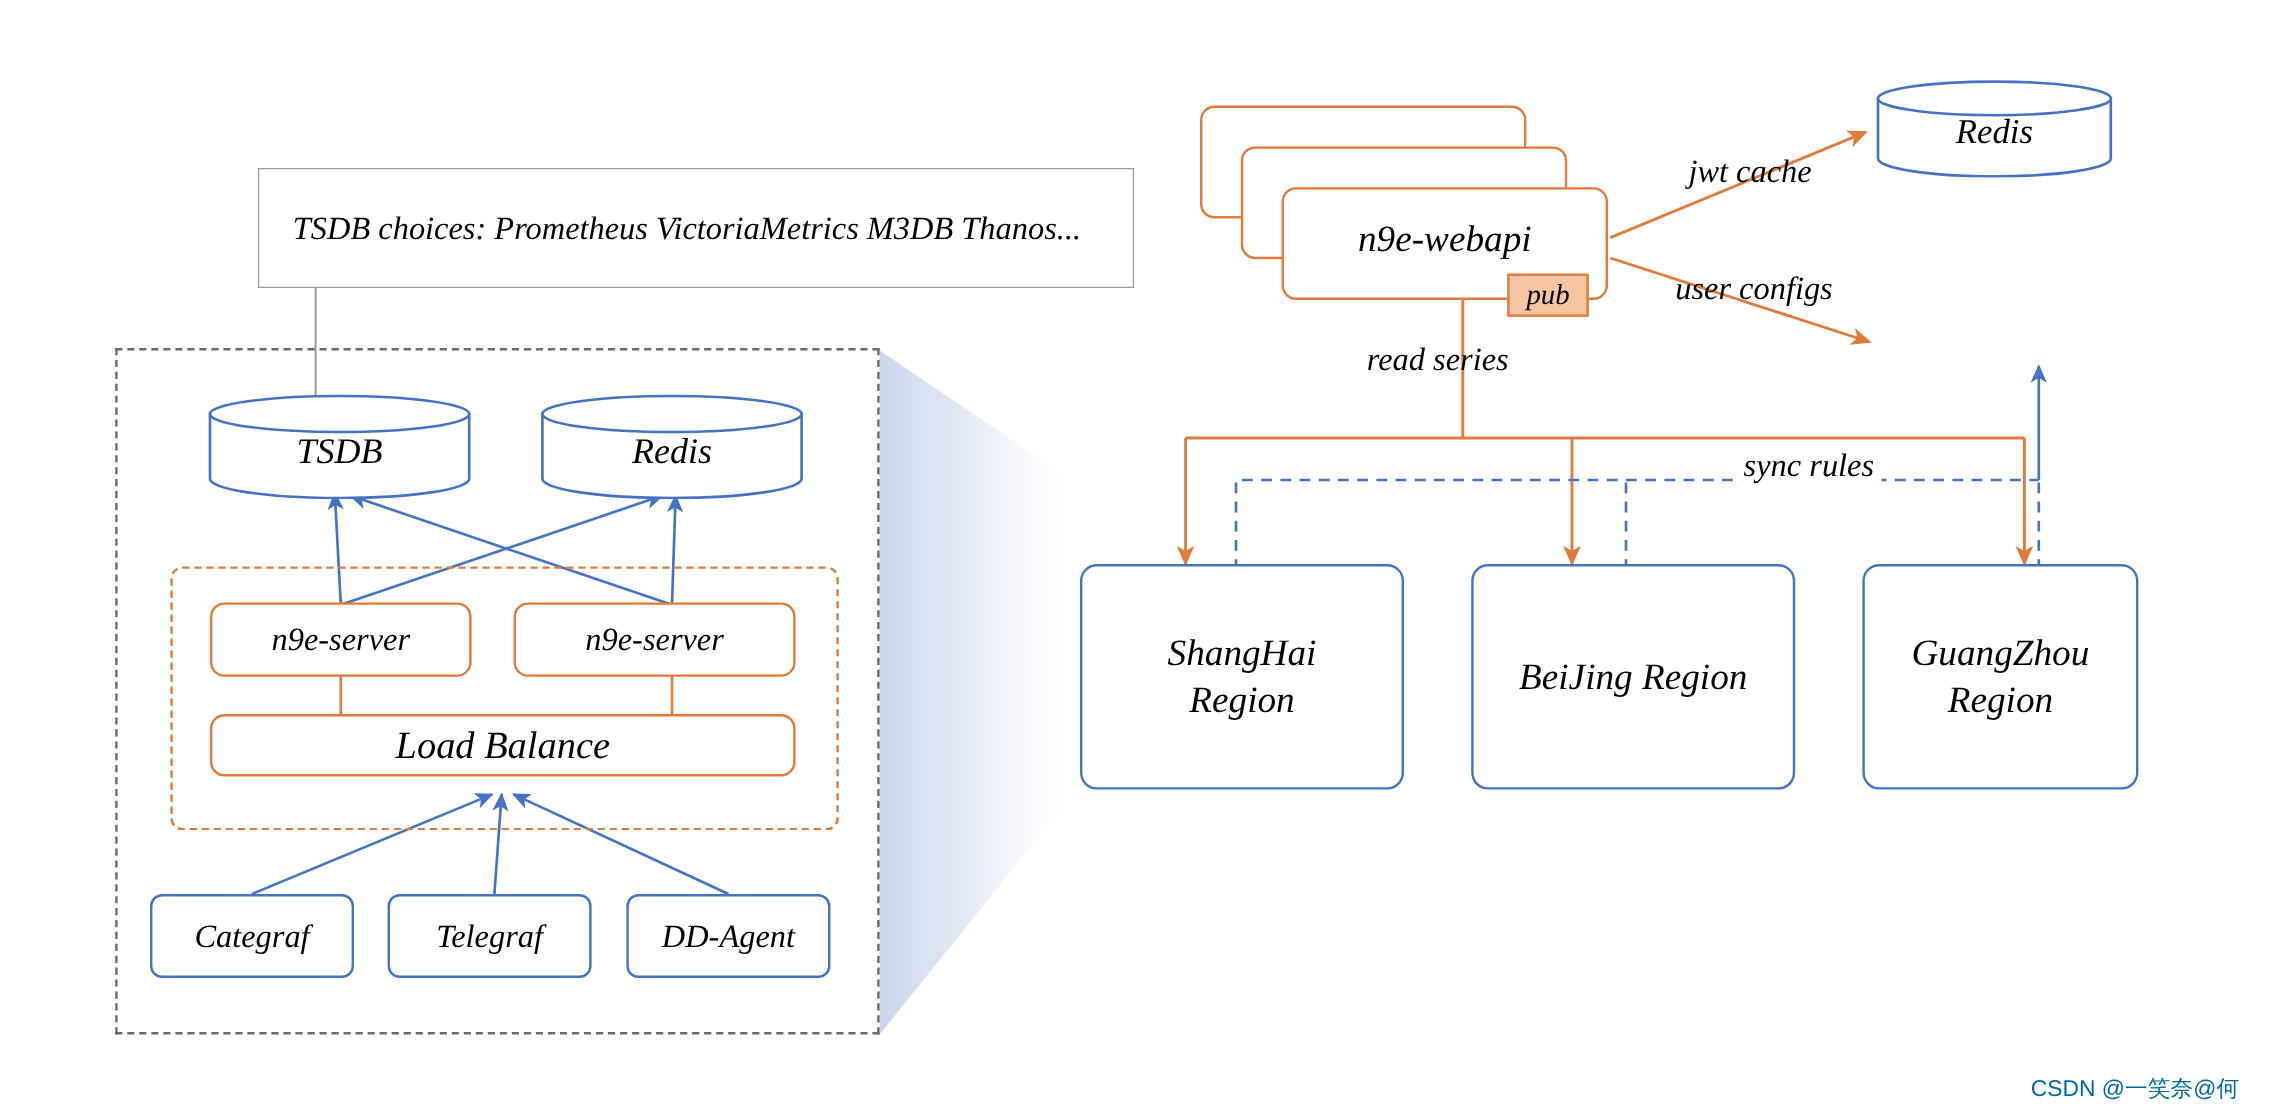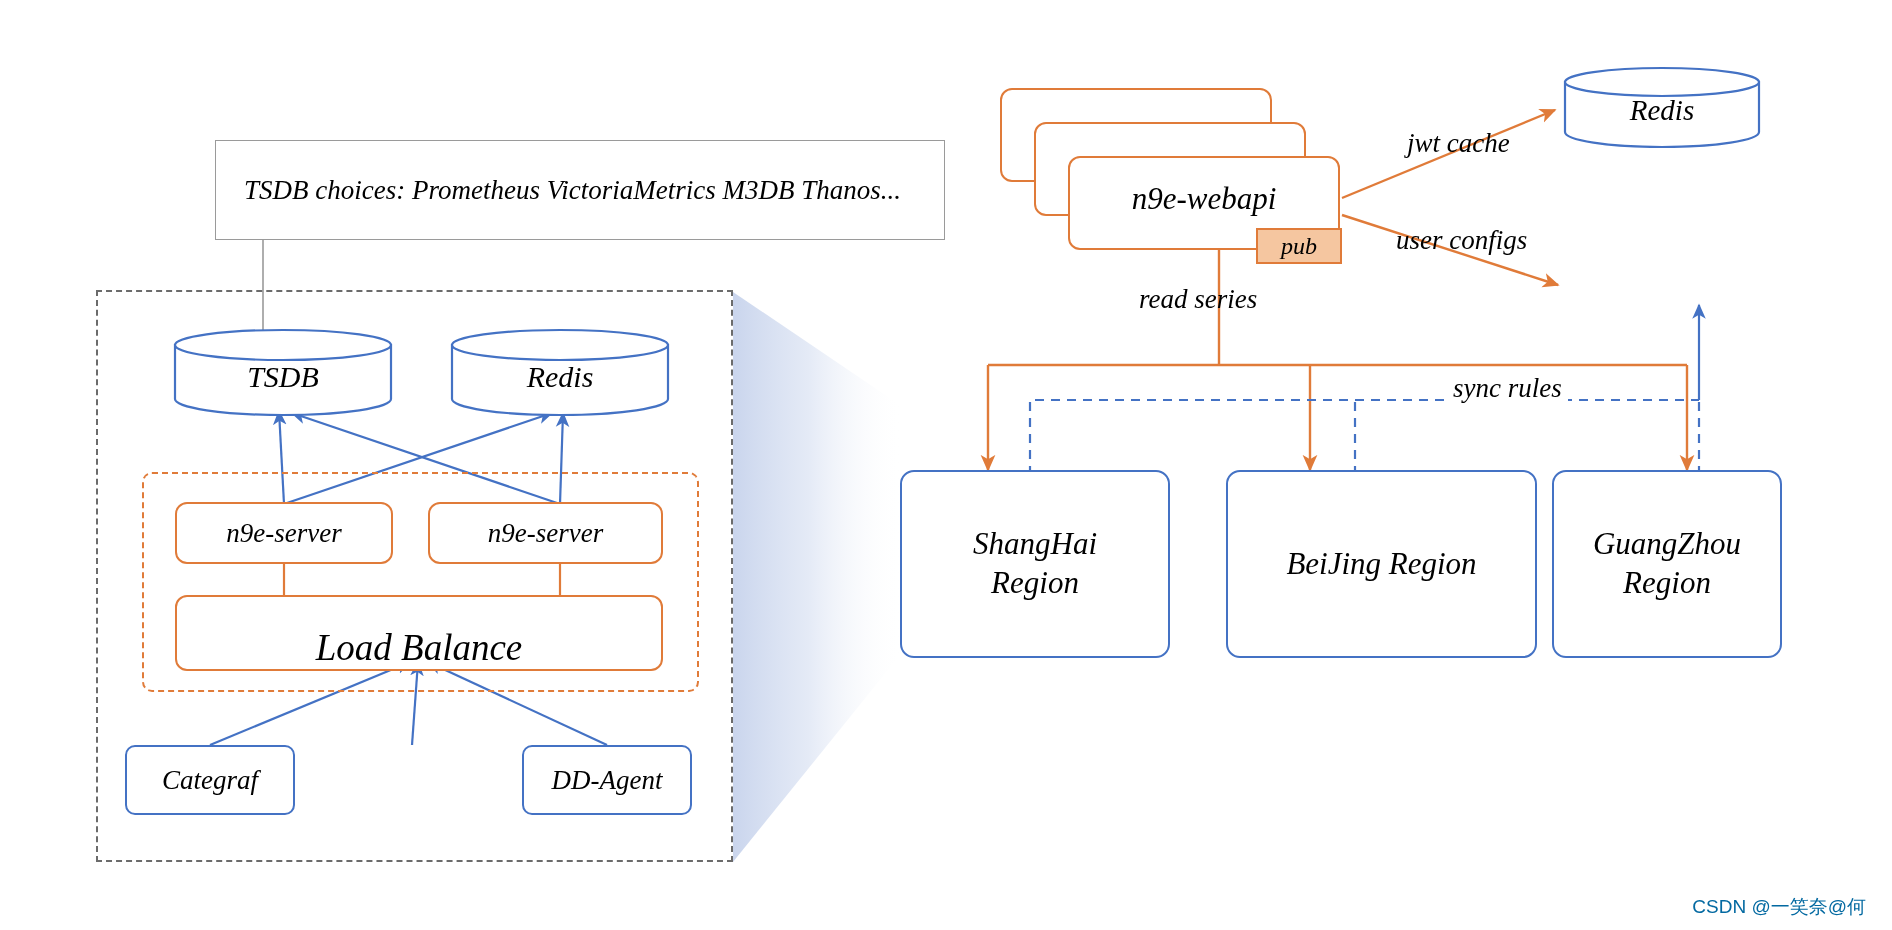--- a/index.html
+++ b/index.html
@@ -218,37 +218,40 @@
 
   <div class="dashed-orange-container" style="left:142px; top:472px; width:557px; height:220px;"></div>
 
   <div class="node box-orange" style="left:175px; top:502px; width:218px; height:62px; font-size:27px;">
     <span>n9e-server</span>
   </div>
   <div class="node box-orange" style="left:428px; top:502px; width:235px; height:62px; font-size:27px;">
     <span>n9e-server</span>
   </div>
 
-  <div class="node box-orange" style="left:175px; top:595px; width:488px; height:76px; font-size:37px;align-items:flex-end;">
+  <div class="node box-orange" style="left:175px; top:595px; width:488px; height:52px; font-size:32px;">
     <span>Load Balance</span>
   </div>
 
   <div class="node box-plain-blue" style="left:125px; top:745px; width:170px; height:70px; font-size:27px;">
     <span>Categraf</span>
+  </div>
+  <div class="node box-plain-blue" style="left:323px; top:745px; width:170px; height:70px; font-size:27px;">
+    <span>Telegraf</span>
   </div>
   <div class="node box-plain-blue" style="left:522px; top:745px; width:170px; height:70px; font-size:27px;">
     <span>DD-Agent</span>
   </div>
 
   <div class="node box-orange" style="left:1000px; top:88px; width:272px; height:94px; border-radius:12px;"></div>
   <div class="node box-orange" style="left:1034px; top:122px; width:272px; height:94px; border-radius:12px;"></div>
   <div class="node box-orange" style="left:1068px; top:156px; width:272px; height:94px; font-size:31px;">
     <span style="margin-bottom:8px;">n9e-webapi</span>
   </div>
-  <div class="badge" style="left:1256px; top:228px; width:86px; height:36px; font-size:24px;">
+  <div class="badge" style="left:1256px; top:228px; width:68px; height:36px; font-size:24px;">
     <span>pub</span>
   </div>
 
   <div class="cyl" style="left:1562px; top:66px; width:200px; height:82px;">
     <svg width="200" height="82" viewBox="0 0 200 82" xmlns="http://www.w3.org/2000/svg">
       <path d="M 3 16 L 3 66 A 97 15 0 0 0 197 66 L 197 16 Z" fill="#ffffff" stroke="#4472C4" stroke-width="2.2"></path>
       <ellipse cx="100" cy="16" rx="97" ry="14" fill="#ffffff" stroke="#4472C4" stroke-width="2.2"></ellipse>
     </svg>
     <div class="cyl-label" style="top:28px; font-size:29px;">Redis</div>
   </div>
@@ -259,21 +262,21 @@
   <div class="edge-label" style="left:1139px; top:284px; font-size:27px;">read series</div>
   <div class="edge-label" style="left:1447px; top:373px; font-size:27px;
                 background:#ffffff; padding:0 6px;">sync rules</div>
 
   <div class="node box-blue" style="left:900px; top:470px; width:270px; height:188px; font-size:31px;
               flex-direction:column; line-height:1.25;align-items:center;">
     <span>ShangHai</span>
     <span>Region</span>
   </div>
 
-  <div class="node box-blue" style="left:1226px; top:470px; width:311px; height:188px; font-size:31px;
+  <div class="node box-blue" style="left:1226px; top:470px; width:270px; height:188px; font-size:31px;
               flex-direction:column; line-height:1.25;">
     <span>BeiJing Region</span>
   </div>
 
   <div class="node box-blue" style="left:1552px; top:470px; width:230px; height:188px; font-size:31px;
               flex-direction:column; line-height:1.25;">
     <span>GuangZhou</span>
     <span>Region</span>
   </div>
 

